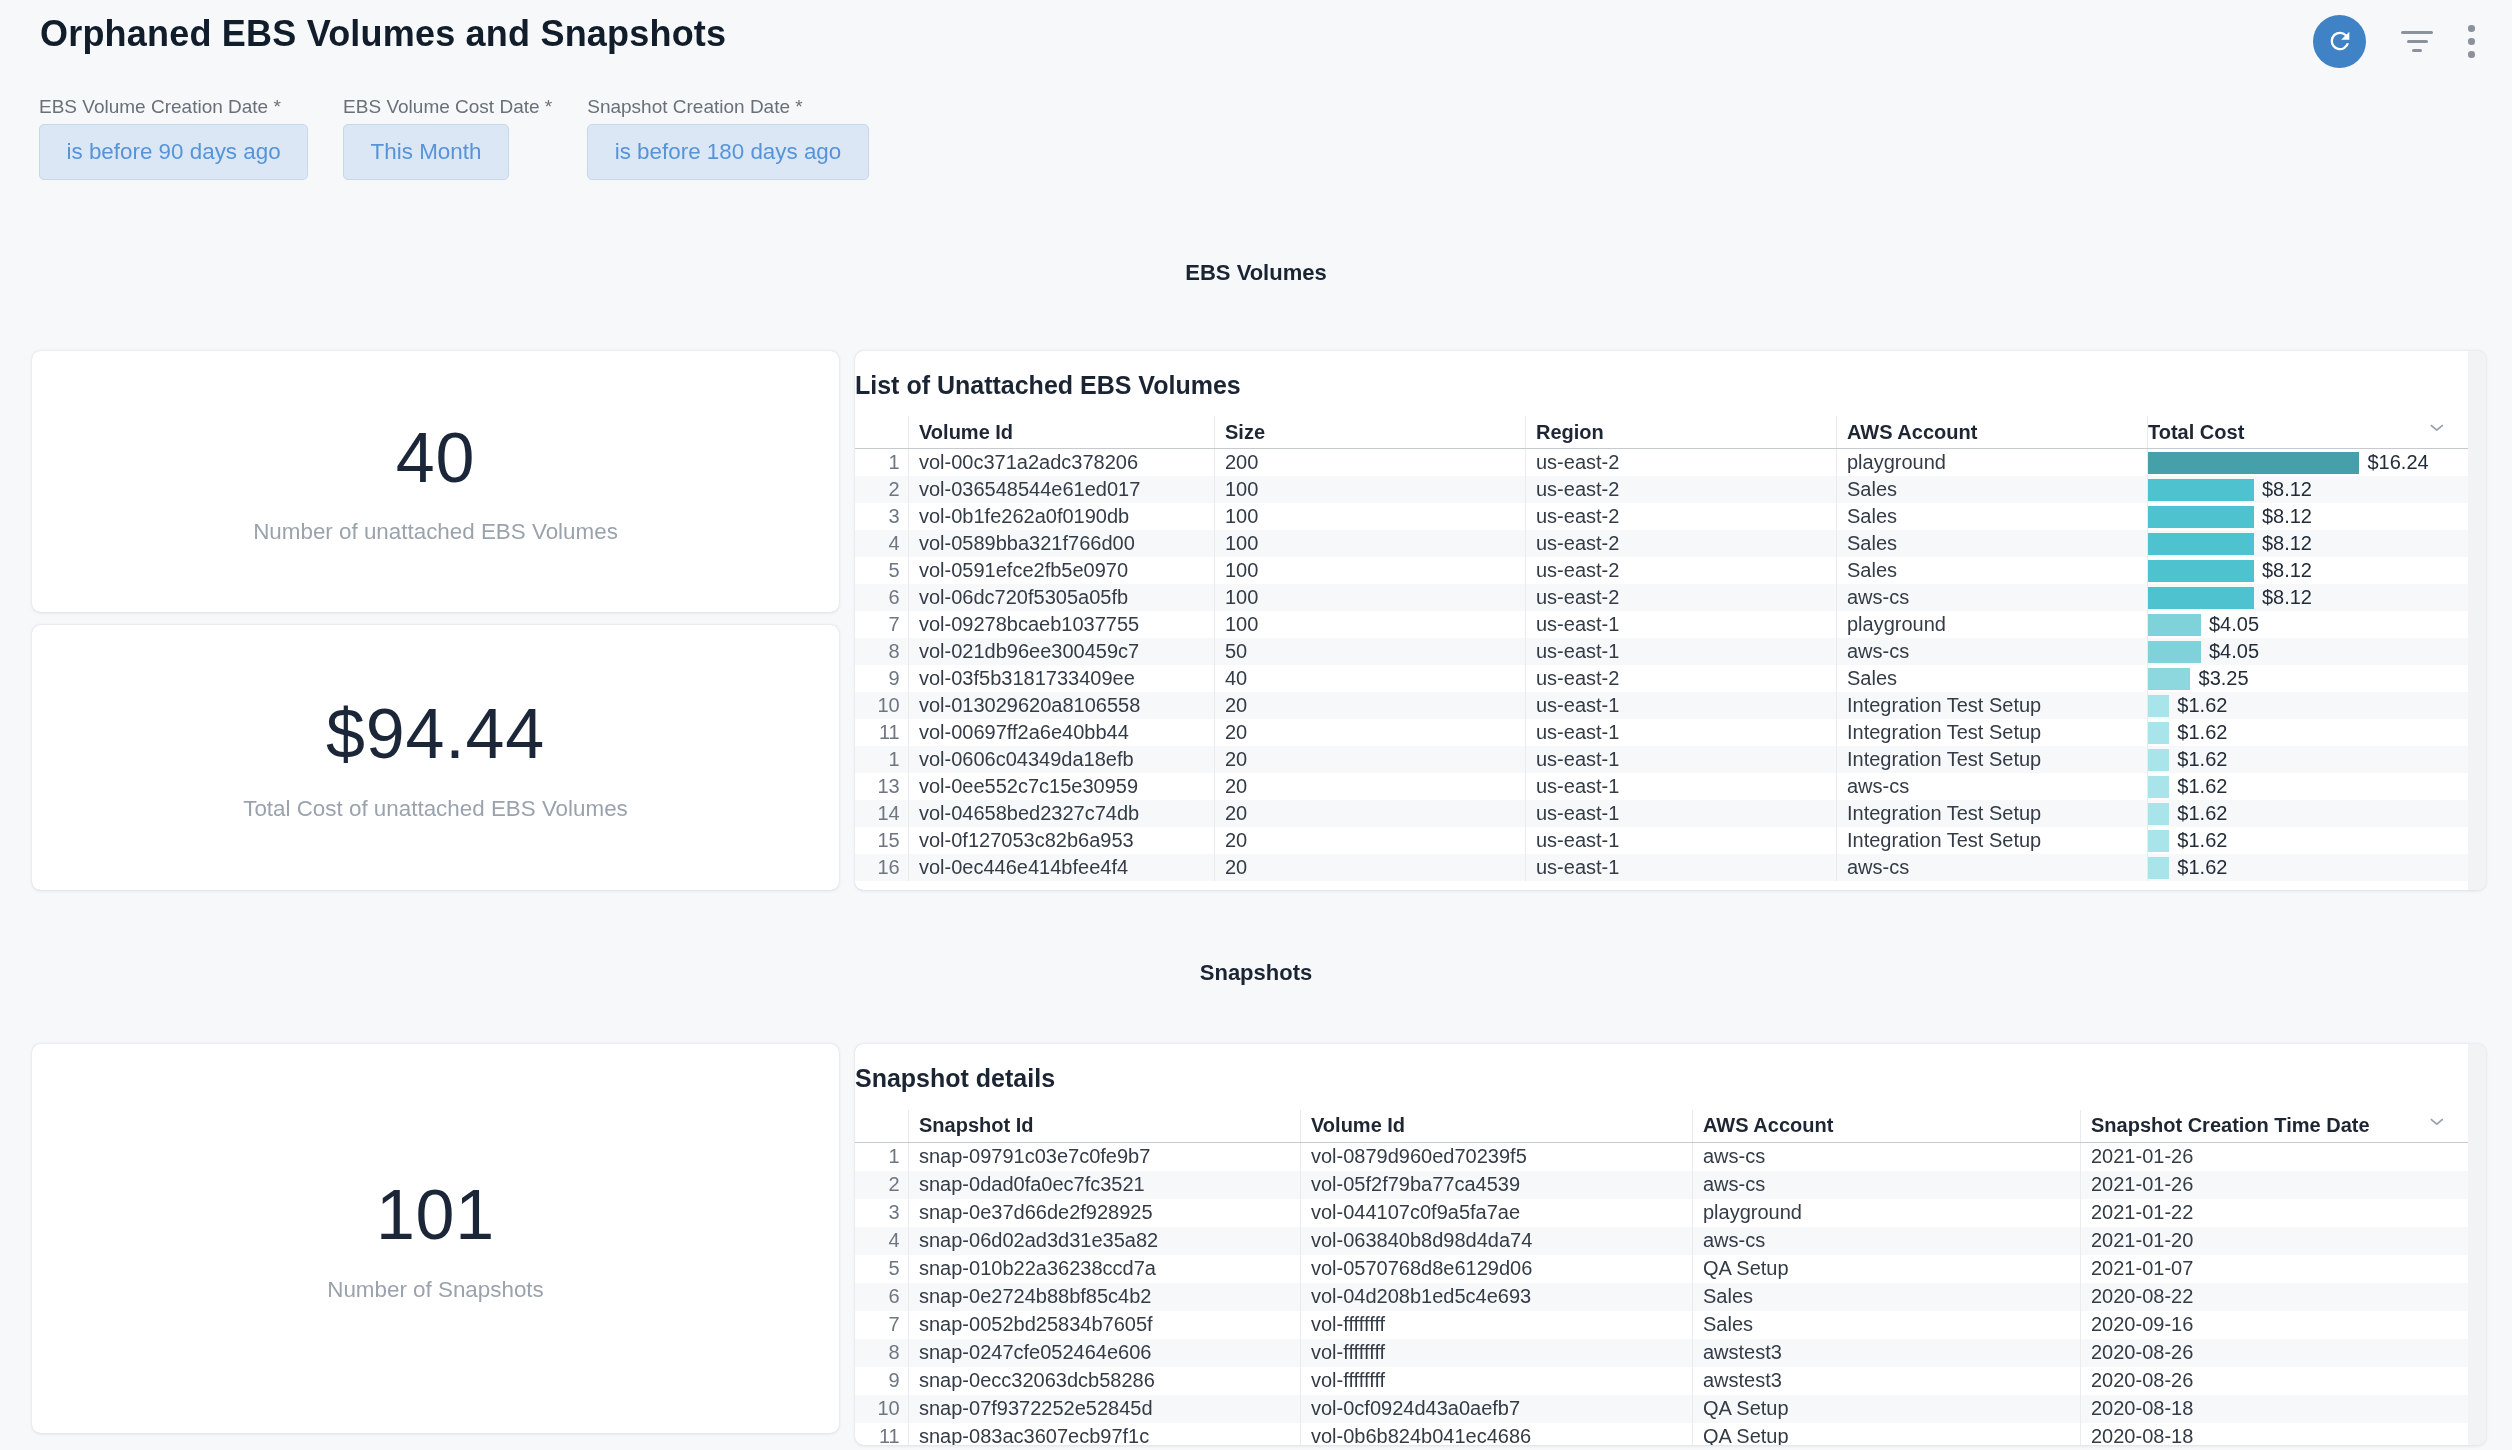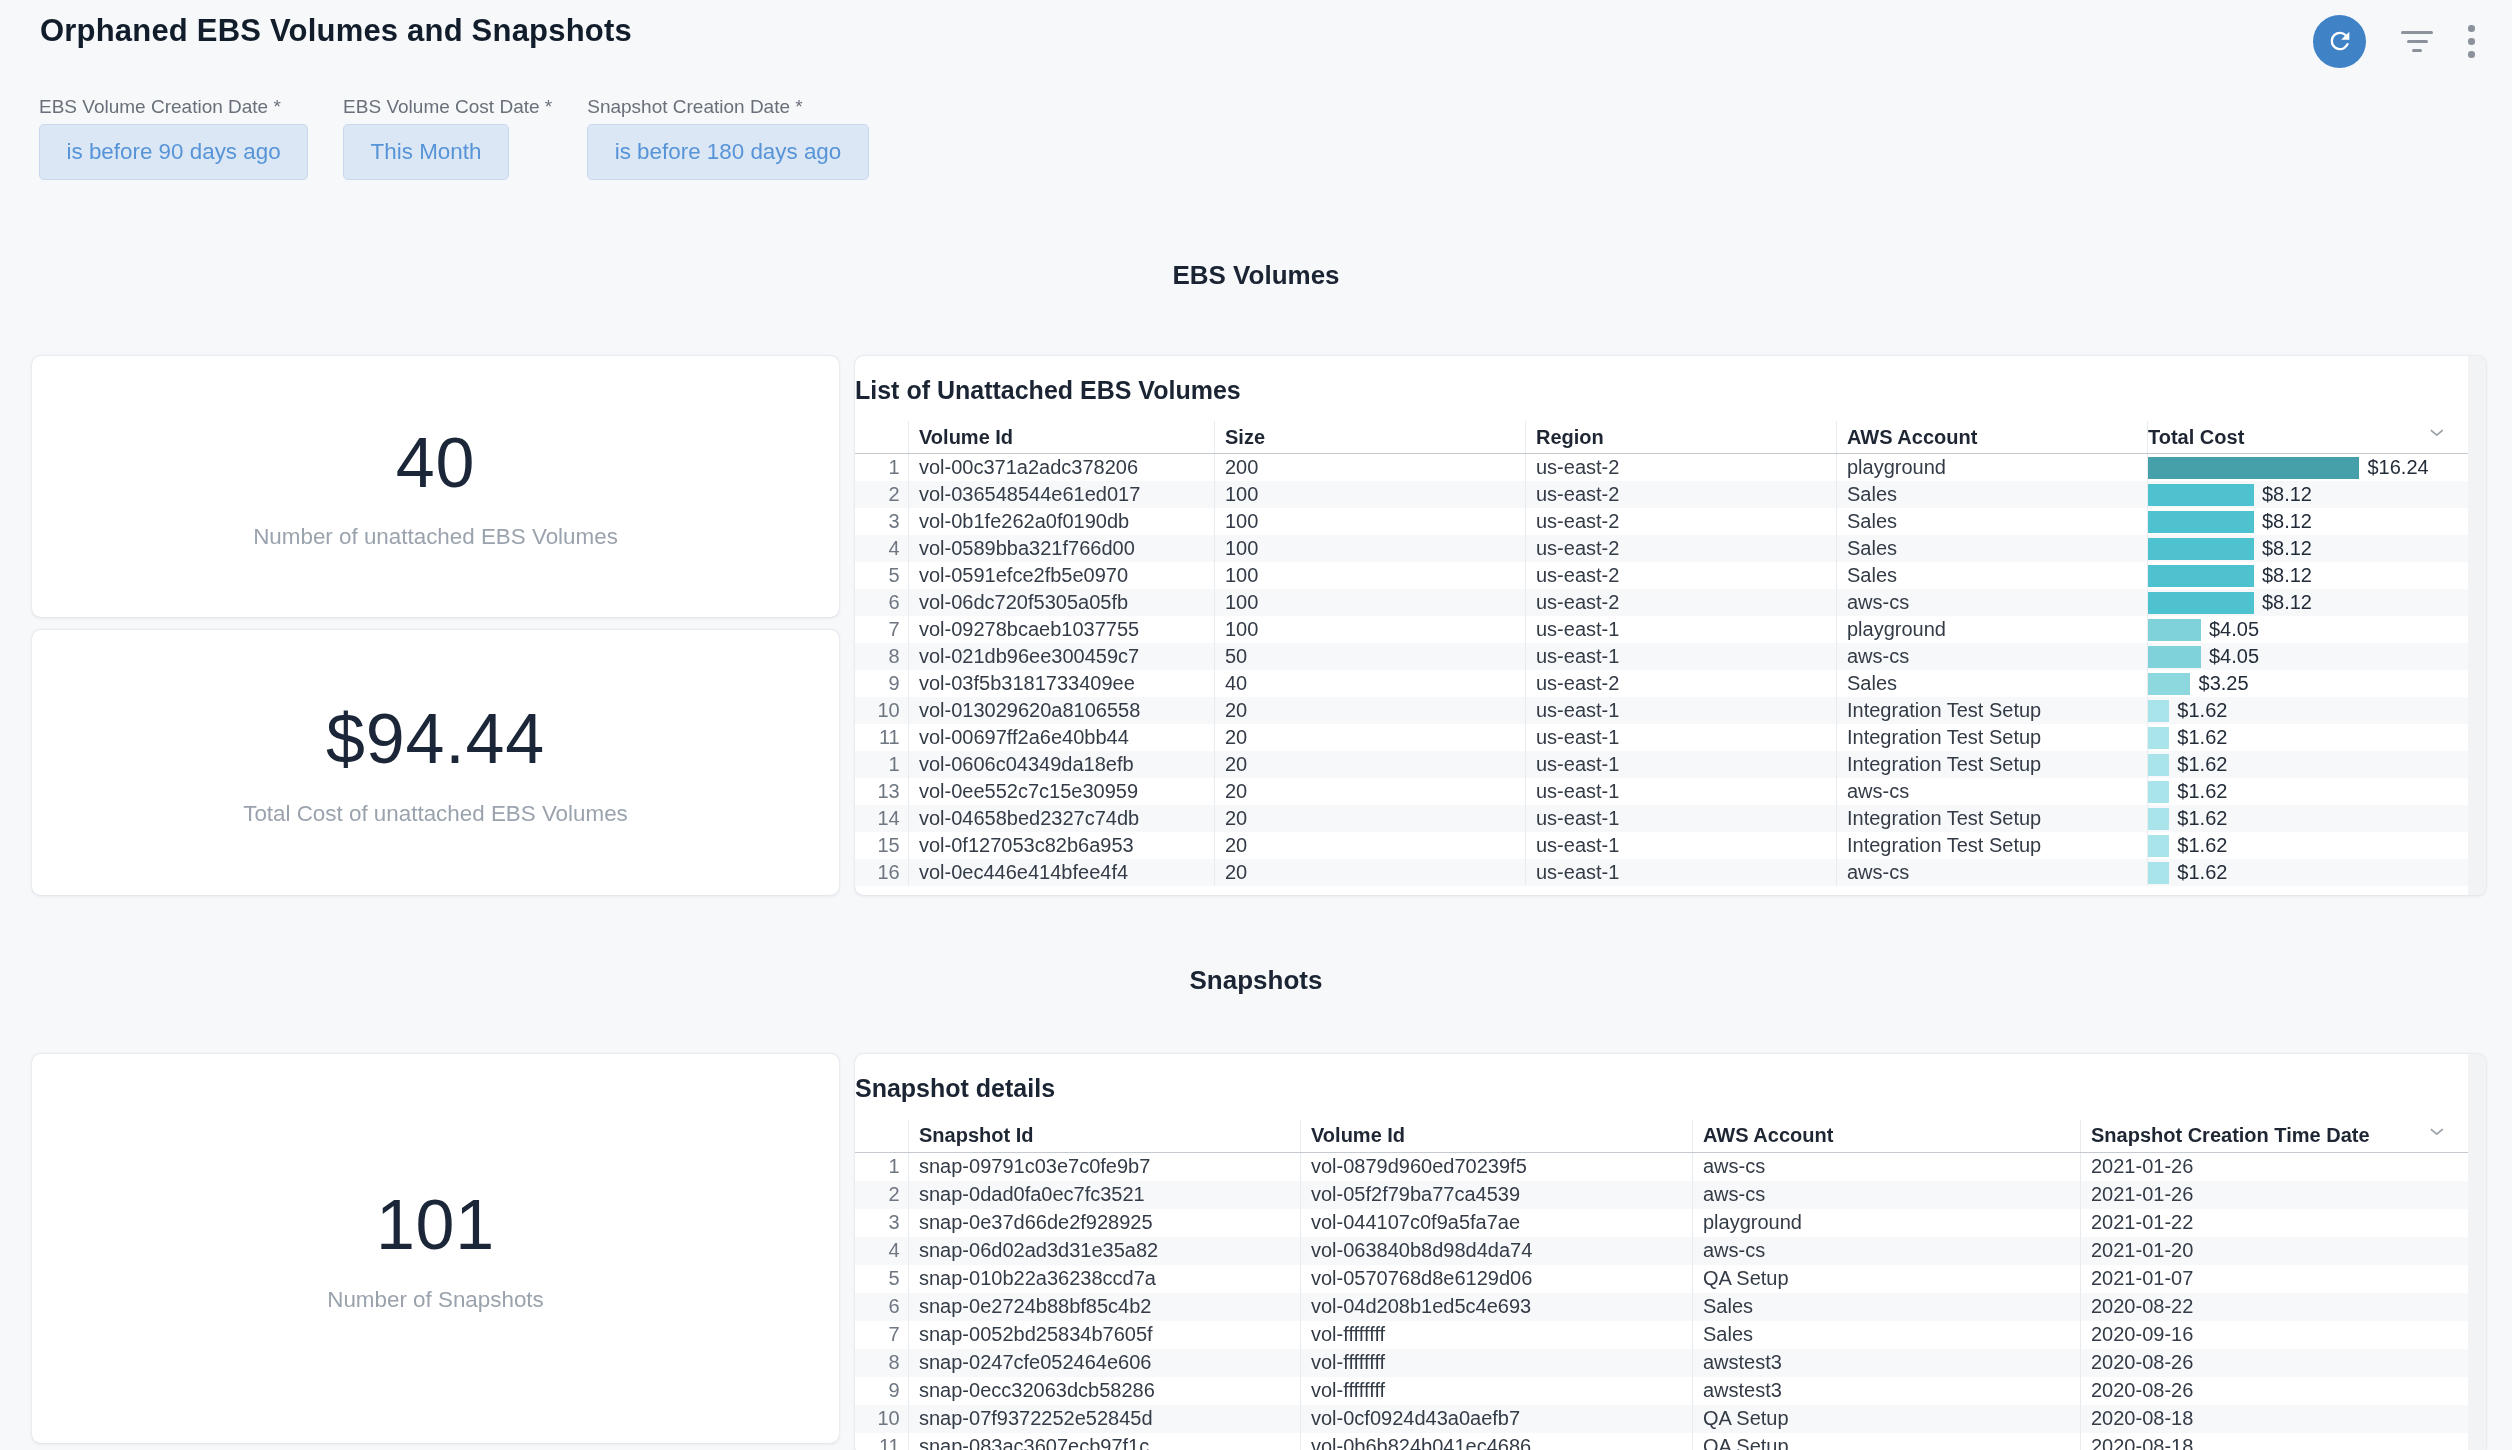--- a/index.html
+++ b/index.html
@@ -5,21 +5,21 @@
   * { box-sizing: border-box; margin: 0; padding: 0; }
   html, body { width: 2512px; height: 1450px; overflow: hidden; }
   body {
     background: #f6f8fa;
     font-family: "Liberation Sans", sans-serif;
     color: #1c2531;
   }
 
   
   .header { display: flex; justify-content: space-between; align-items: flex-start; padding: 13.3px 37px 0 40px; }
-  .page-title { font-size: 31px; font-weight: 700; color: #121d2b; letter-spacing: 0.2px; }
+  .page-title { font-size: 36px; font-weight: 700; color: #121d2b; letter-spacing: 0.2px; }
   .toolbar { display: flex; align-items: center; gap: 35px; margin-top: 1.7px; }
   .refresh-btn { width: 53px; height: 53px; border-radius: 50%; background: #3f82c6; display: flex; align-items: center; justify-content: center; border: none; cursor: pointer; }
   .icon-btn { background: none; border: none; cursor: pointer; display: flex; align-items: center; justify-content: center; height: 53px; }
   .filter-glyph { display: flex; flex-direction: column; align-items: center; gap: 5.8px; }
   .filter-glyph i { display: block; height: 3.3px; border-radius: 1.7px; background: #8b929b; }
   .filter-glyph i:nth-child(1) { width: 32px; }
   .filter-glyph i:nth-child(2) { width: 21.6px; }
   .filter-glyph i:nth-child(3) { width: 10px; }
   .kebab-glyph { display: flex; flex-direction: column; gap: 6.6px; }
   .kebab-glyph i { width: 6.6px; height: 6.6px; border-radius: 50%; background: #8b929b; }
@@ -28,21 +28,21 @@
   .filters { display: flex; gap: 35px; margin: 28px 0 0 39px; }
   .filter-group .flabel { font-size: 19px; color: #69707a; margin-bottom: 6px; }
   .chip {
     height: 56px; padding: 0 26.5px; background: #dbe7f5; border: 0.8px solid #c7d8ec;
     border-radius: 5px; color: #5794d7; font-size: 22.4px;
     display: inline-flex; align-items: center; justify-content: center; cursor: pointer;
     font-family: "Liberation Sans", sans-serif;
   }
 
   
-  .section-heading { text-align: center; font-size: 26px; font-weight: 700; color: #1a2433; }
+  .section-heading { text-align: center; font-size: 22px; font-weight: 700; color: #1a2433; }
   #ebs-heading { margin-top: 80px; }
   #snap-heading { margin-top: 70px; }
 
   .grid { display: flex; gap: 16px; padding: 0 26px 0 32px; }
   #ebs-grid { margin-top: 65px; }
   #snap-grid { margin-top: 58px; }
   .col-left { width: 807px; display: flex; flex-direction: column; gap: 13.3px; }
   .col-right { flex: 1; min-width: 0; }
 
   .card {

